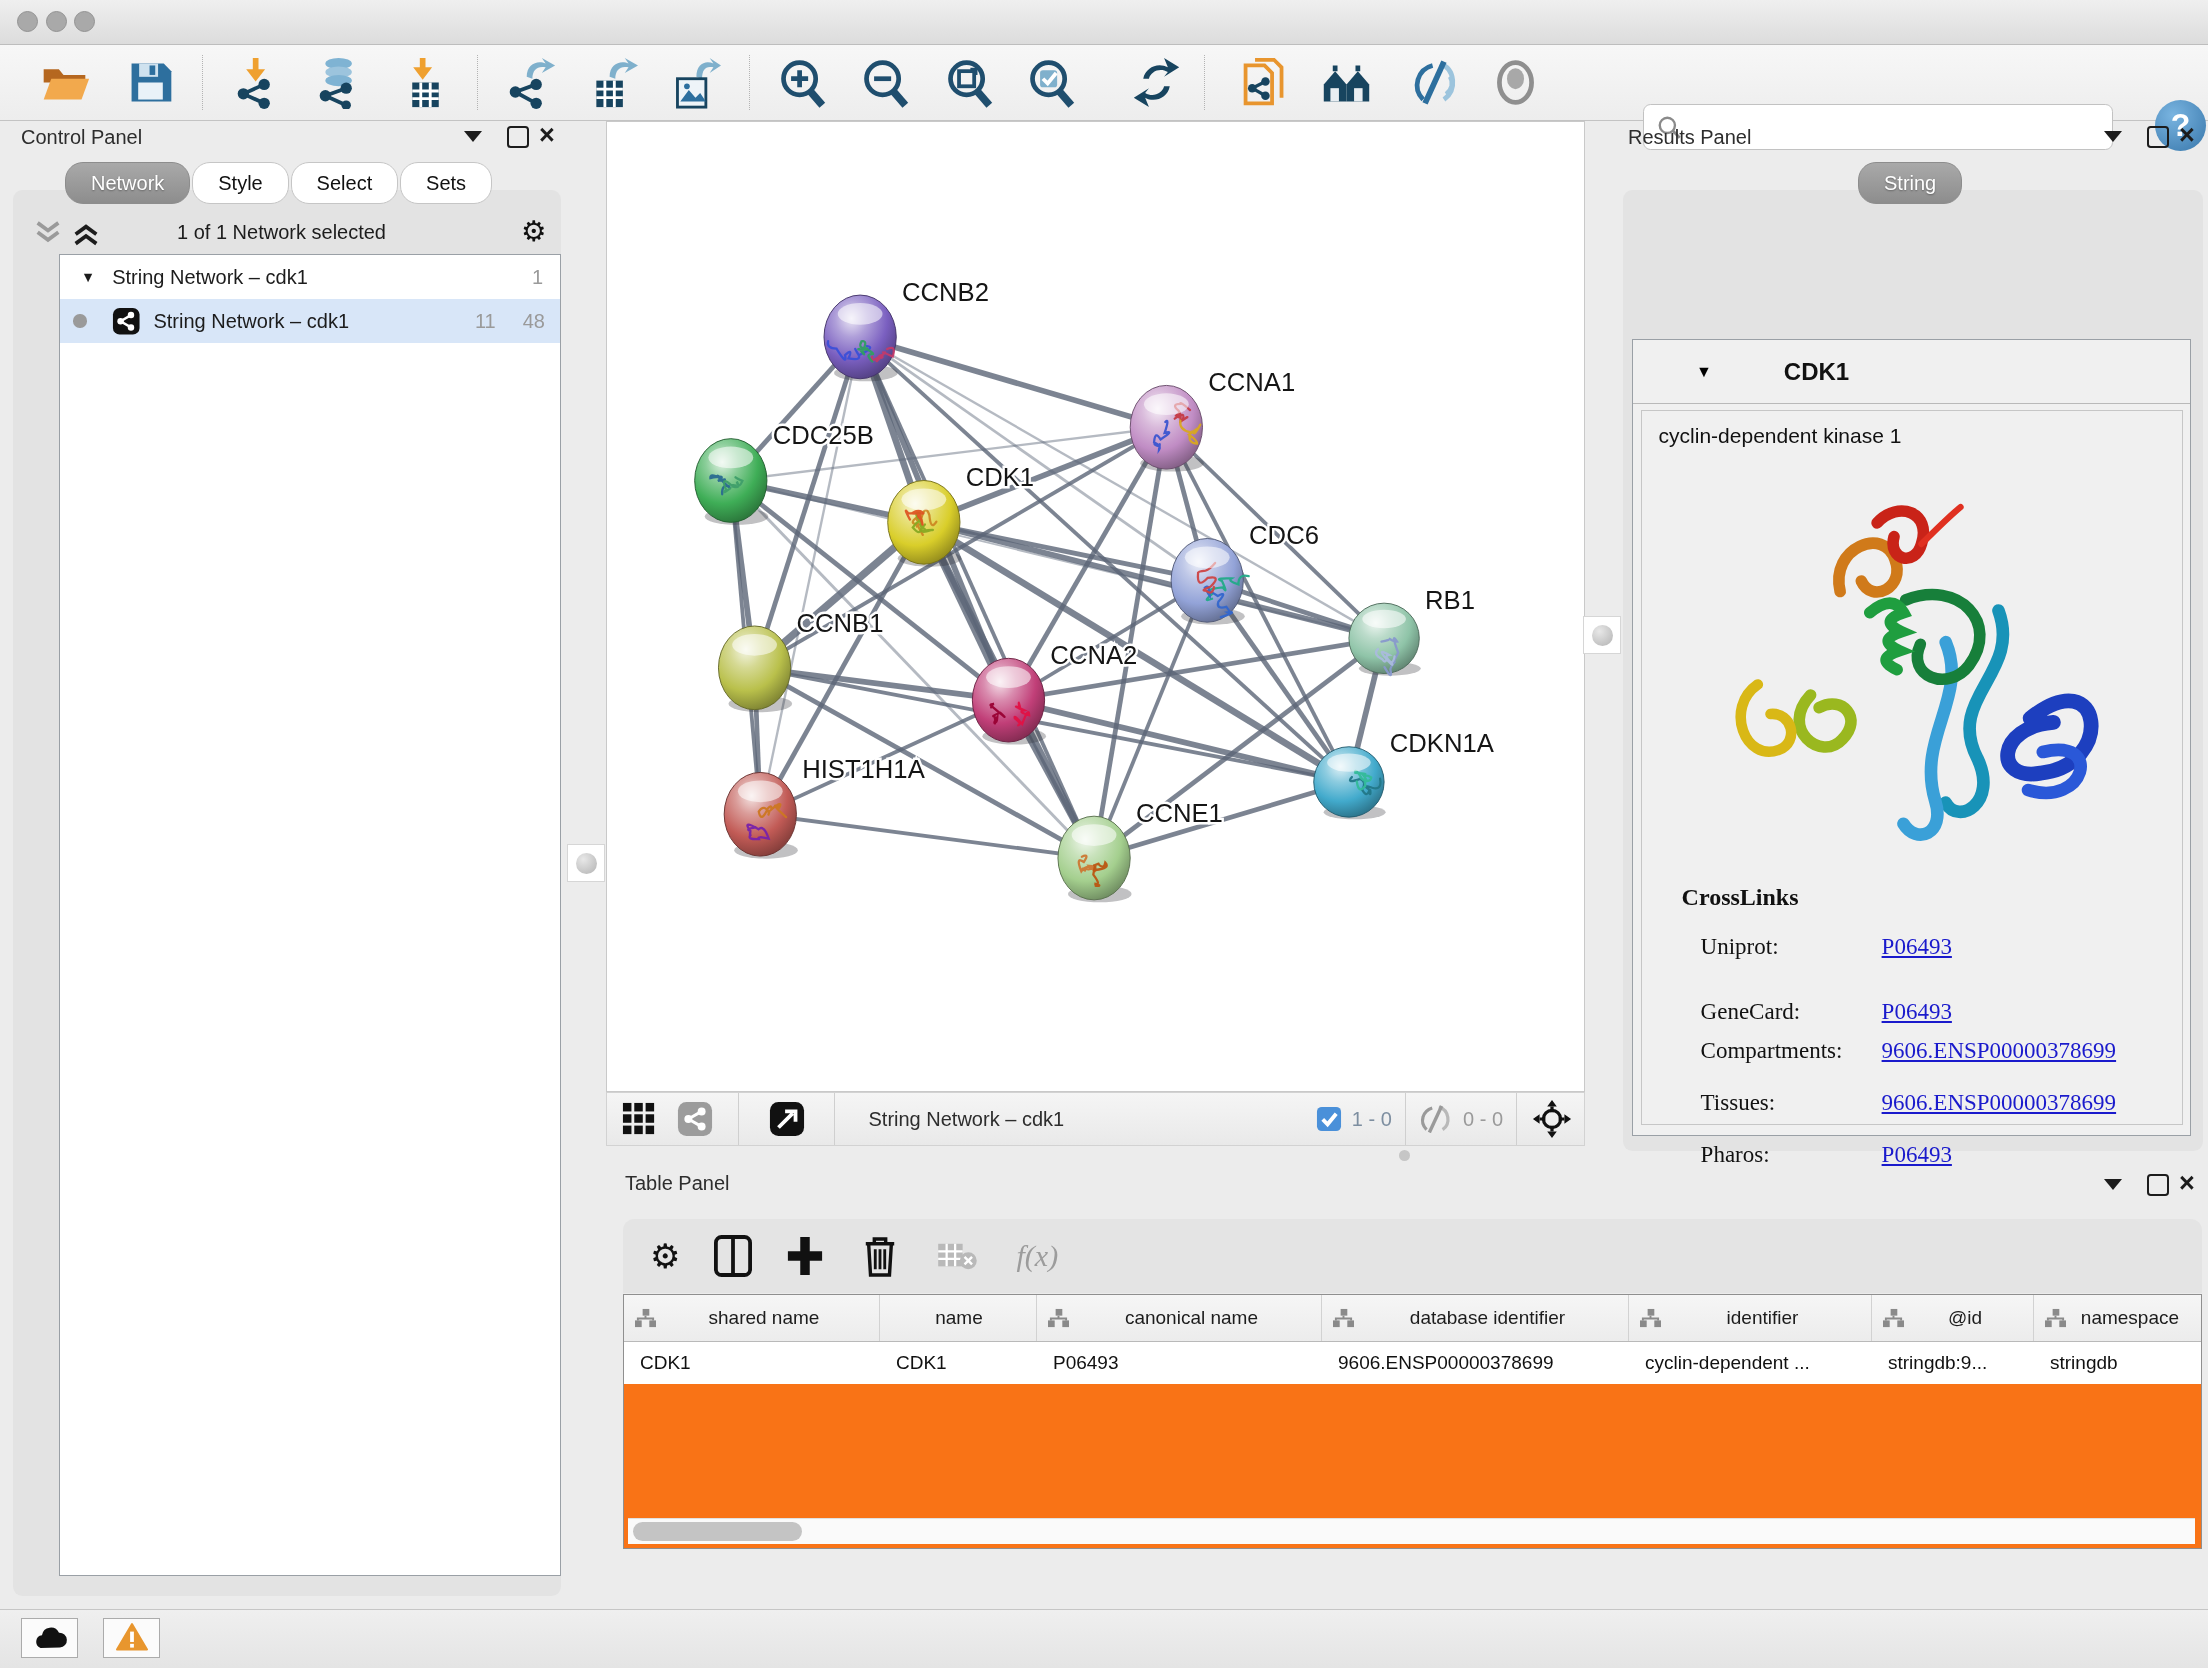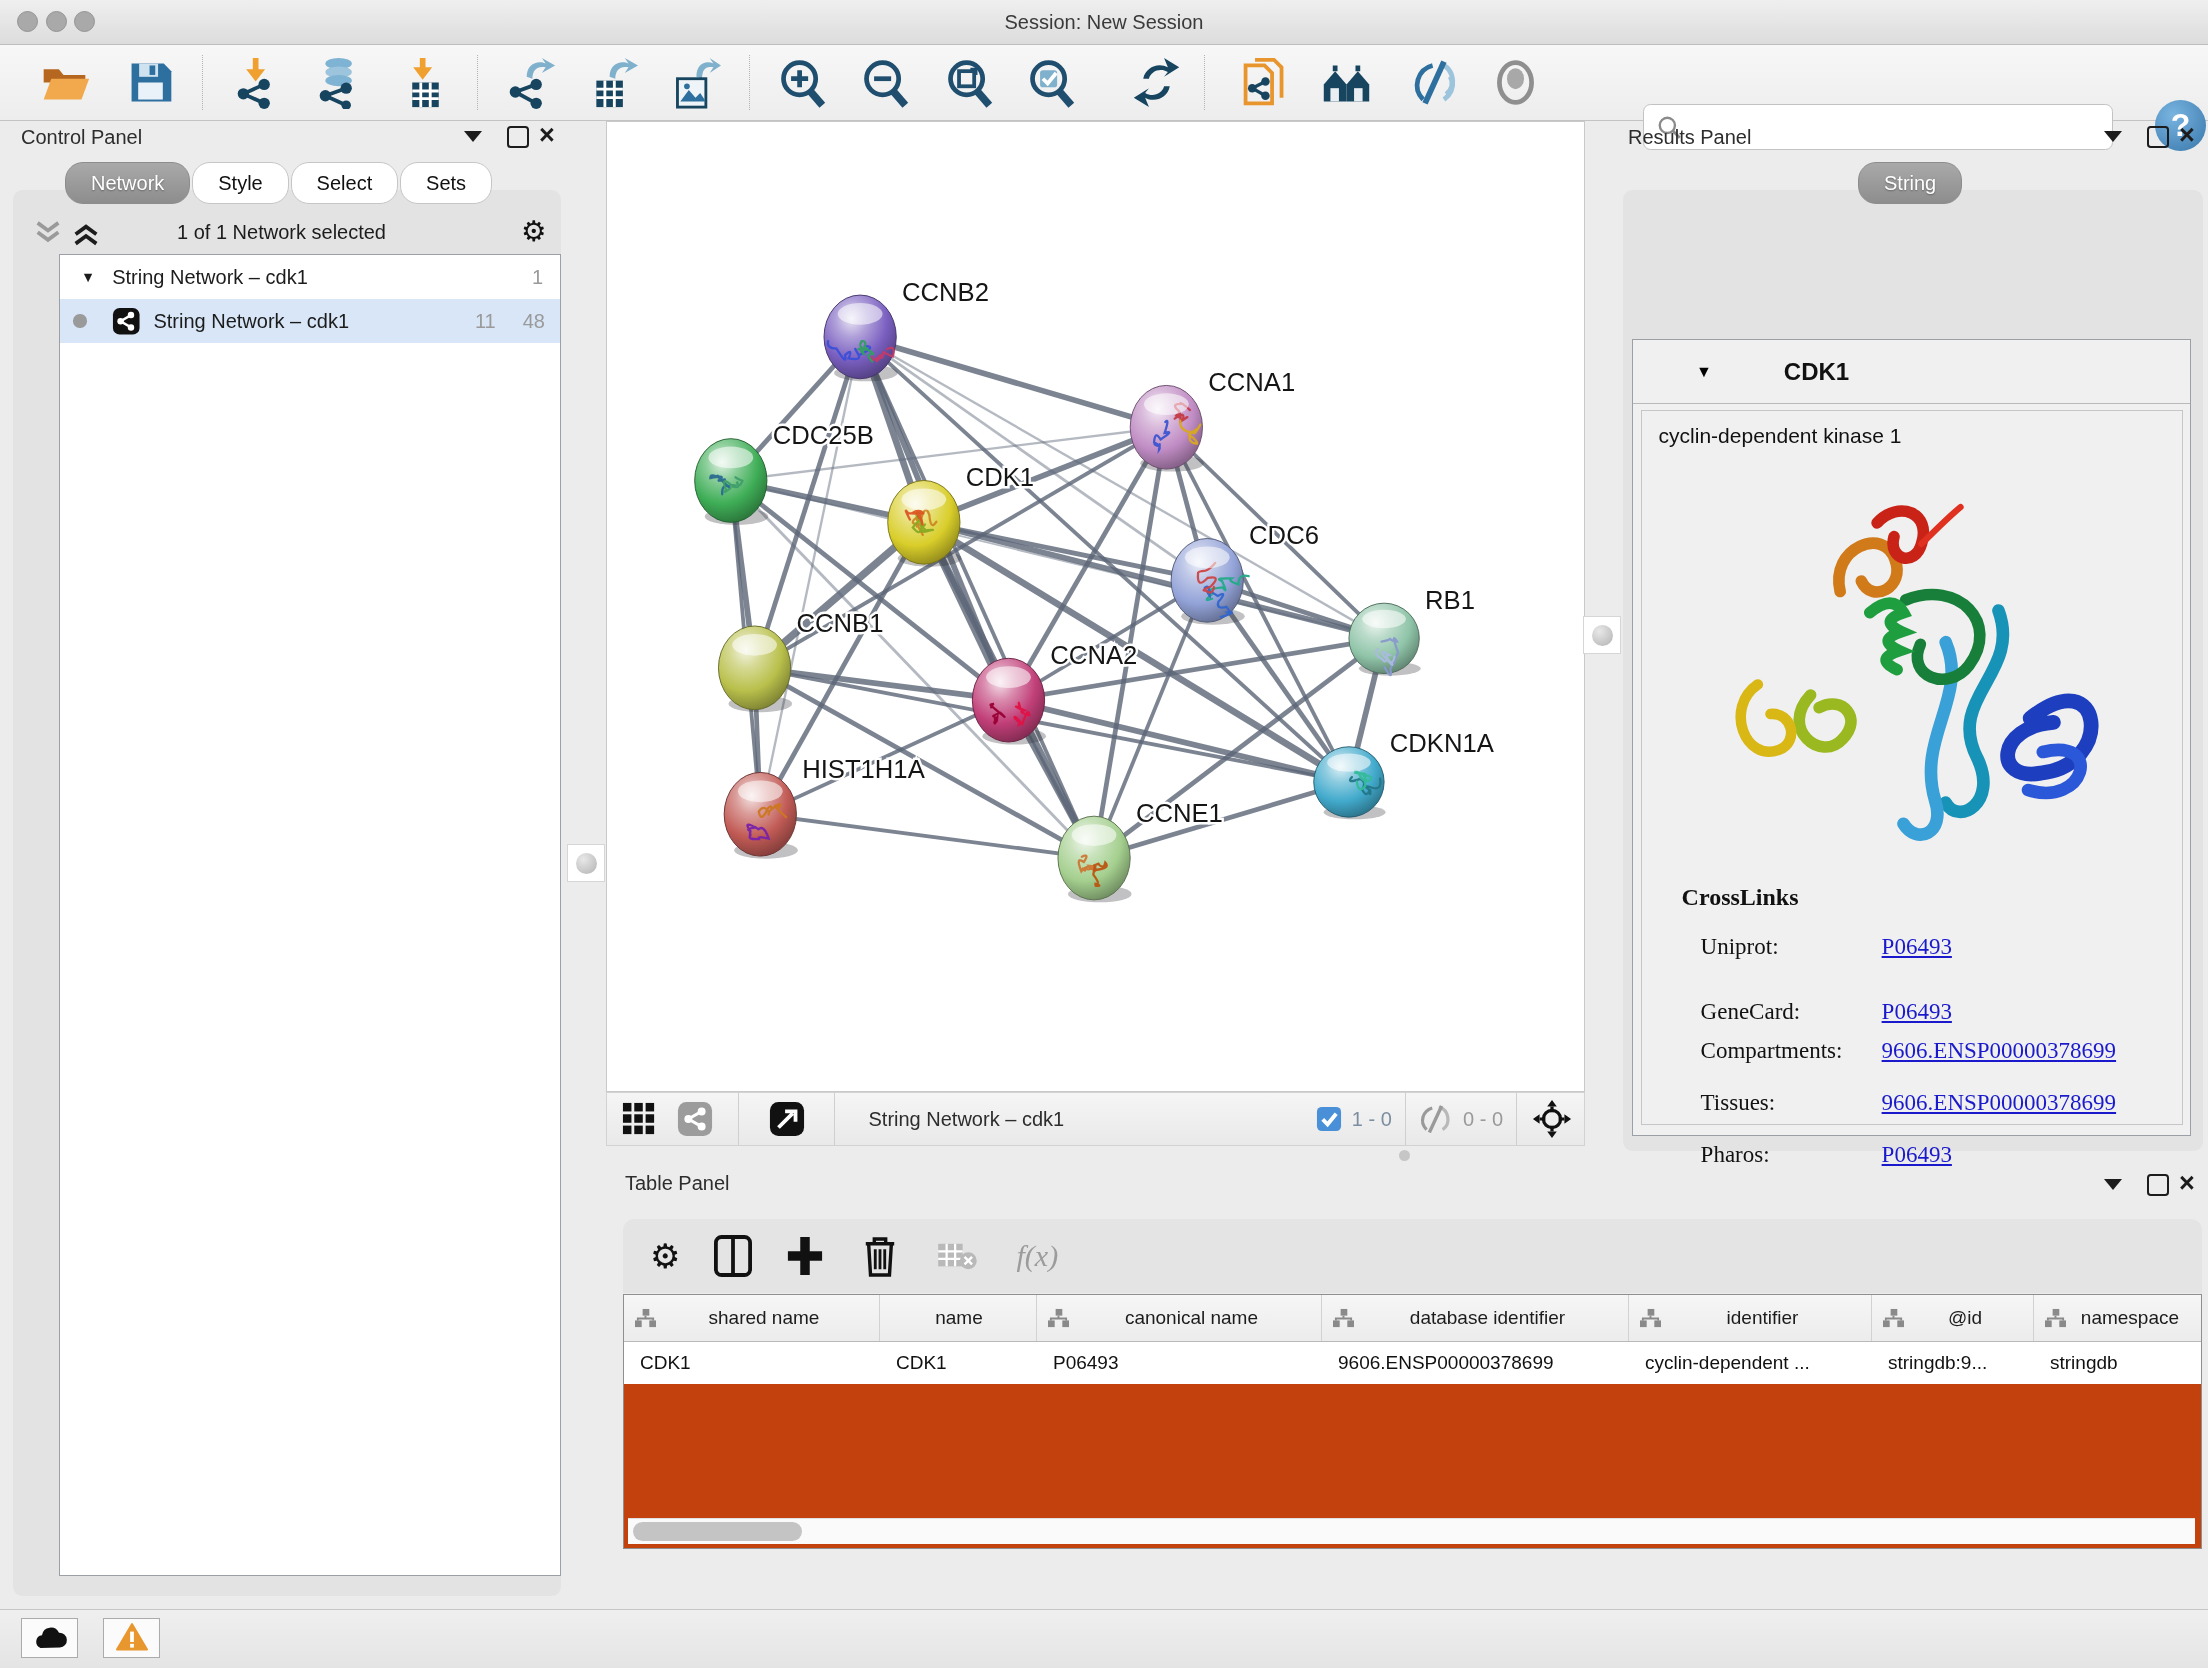--- a/index.html
+++ b/index.html
@@ -34,21 +34,21 @@
   #netbar{left:606px;top:1092px;width:979px;height:54px;background:linear-gradient(#f5f5f5,#e9e9e9);border:1px solid #d2d2d2;box-sizing:border-box;display:flex;align-items:center;}
   .nbsep{width:0;height:52px;border-left:1px solid #cfcfcf;}
   .handle{width:36px;height:36px;background:#fff;border:1px solid #d6d6d6;display:flex;align-items:center;justify-content:center;}
   .handle i{display:block;width:21px;height:21px;border-radius:50%;background:radial-gradient(circle at 35% 30%,#e8e8e8,#b2b2b2);}
   
   .box{border:1.9px solid #9aa0a6;}
   .btn{background:linear-gradient(#ffffff,#f2f2f2);border:1px solid #bcbcbc;border-radius:8.6px;box-shadow:0 1px 1.9px rgba(0,0,0,.2);font-size:21px;color:#111;display:flex;align-items:center;justify-content:center;cursor:pointer;}
   .serif{font-family:"Liberation Serif",serif;}
   .xlink{color:#1a1acc;text-decoration:underline;}
   
-  #tbl{left:623px;top:1294px;width:1579px;height:255px;background:#c2410c;border:1.9px solid #8f8f8f;box-sizing:border-box;}
+  #tbl{left:623px;top:1294px;width:1579px;height:255px;background:#f97316;border:1.9px solid #8f8f8f;box-sizing:border-box;}
   #tbl-head{display:flex;height:46px;background:linear-gradient(#f6f6f6,#ececec);border-bottom:1.9px solid #b9b9b9;}
   .th{display:flex;align-items:center;border-right:1px solid #d2d2d2;font-size:19px;color:#1c1c1c;box-sizing:border-box;padding-left:9.5px;}
   .th .lbl{flex:1;text-align:center;padding-right:7.6px;}
   #tbl-row1{display:flex;height:42px;background:#fff;}
   .td{font-size:19px;color:#111;display:flex;align-items:center;padding-left:16px;box-sizing:border-box;}
   #hscroll{left:3.8px;top:223px;width:1567px;height:25px;background:#fafafa;border-top:1px solid #e0e0e0;position:absolute;}
   #hthumb{left:5.7px;top:2.9px;width:169px;height:19px;border-radius:9.5px;background:#c4c4c4;position:absolute;}
   
   #statusbar{left:0;top:1609px;width:2208px;height:59px;background:linear-gradient(#efefef,#e4e4e4);border-top:1px solid #c6c6c6;}
   .sq-btn{width:55px;height:38px;background:#fbfbfb;border:1.9px solid #ababab;display:flex;align-items:center;justify-content:center;}
@@ -57,21 +57,20 @@
 </style>
 </head>
 <body>
 
 <div id="win">
 
   <div id="titlebar" class="abs">
     <div class="abs tl" style="left:17px"></div>
     <div class="abs tl" style="left:46px"></div>
     <div class="abs tl" style="left:74px"></div>
-    <div id="win-title" class="abs">Session: New Session</div>
   </div>
 
   <div id="toolbar" class="abs">
     <svg class="abs tbi" style="left:38px" viewBox="0 0 56 56">
       <path d="M6 14 h16 l5 6 h23 v8 H6z" fill="#b5671f"></path>
         <path d="M6 46 L14 24 h40 L46 46z" fill="#f2a94d"></path>
     </svg>
     <svg class="abs tbi" style="left:124px" viewBox="0 0 56 56">
       <path d="M8 8 h34 l8 8 v32 H8z" fill="#2d6f9e"></path>
         <rect x="16" y="8" width="20" height="14" fill="#cfe2ef"></rect>

